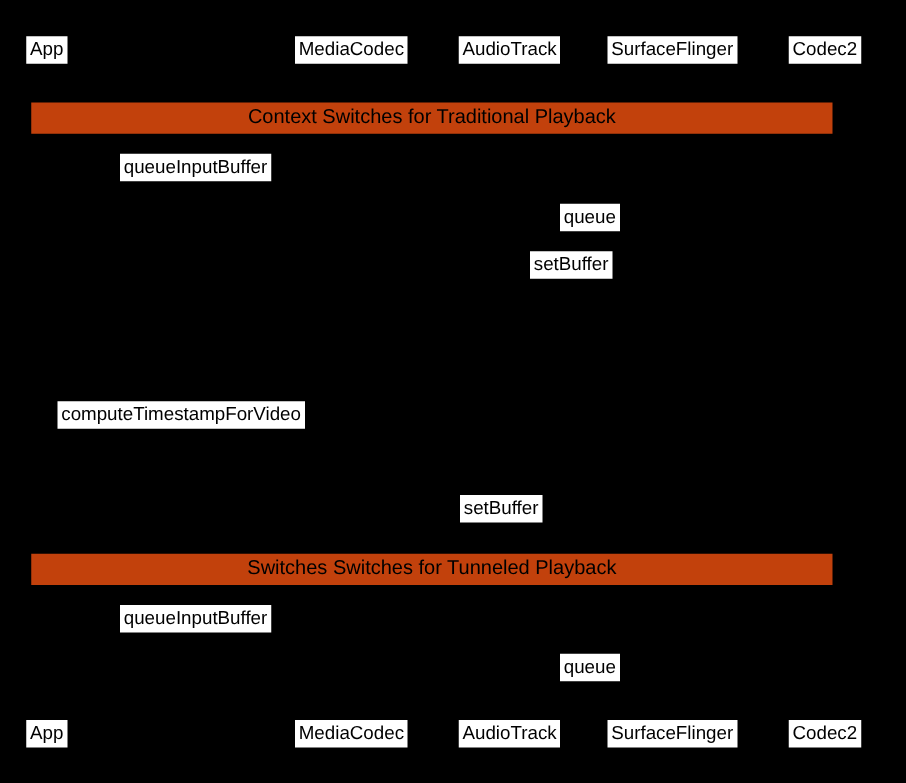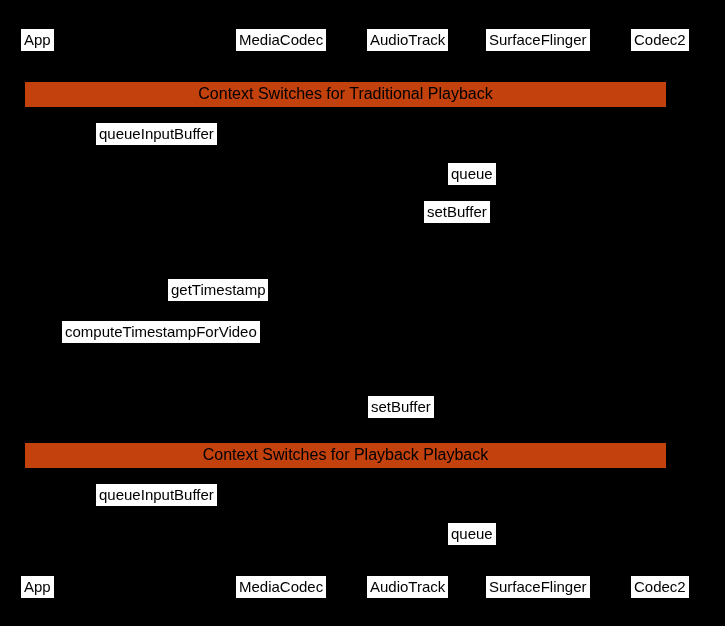--- a/index.html
+++ b/index.html
@@ -53,21 +53,21 @@
   
   .pos-banner-1 { top: 82px; }
   .pos-banner-2 { top: 443px; }
 
   
   .pos-s1-m1 { left: 96px;  top: 123px; }  
   .pos-s1-m2 { left: 448px; top: 163px; }  
   .pos-s1-m3 { left: 424px; top: 201px; }  
   .pos-s1-m4 { left: 73px;  top: 241px; }  
   .pos-s1-m5 { left: 168px; top: 279px; }  
-  .pos-s1-m6 { left: 62px;  top: 321px; text-align: right; }  
+  .pos-s1-m6 { left: 46px;  top: 321px; text-align: right; }  
   .pos-s1-m7 { left: 85px;  top: 357px; }  
   .pos-s1-m8 { left: 368px; top: 396px; }  
 
   
   .pos-s2-m1 { left: 96px;  top: 484px; }  
   .pos-s2-m2 { left: 448px; top: 523px; }  
 </style>
 </head>
 <body>
 
@@ -77,25 +77,24 @@
   <div class="label pos-mediacodec-top">MediaCodec</div>
   <div class="label pos-audiotrack-top">AudioTrack</div>
   <div class="label pos-surfaceflinger-top">SurfaceFlinger</div>
   <div class="label pos-codec2-top">Codec2</div>
 
   <div class="banner pos-banner-1">Context Switches for Traditional Playback</div>
 
   <div class="label pos-s1-m1">queueInputBuffer</div>
   <div class="label pos-s1-m2">queue</div>
   <div class="label pos-s1-m3">setBuffer</div>
-  <div class="label pos-s1-m5">getTimestamp</div>
   <div class="label pos-s1-m6">computeTimestampForVideo</div>
   <div class="label pos-s1-m8">setBuffer</div>
 
-  <div class="banner pos-banner-2">Context Switches for Playback Playback</div>
+  <div class="banner pos-banner-2">Switches Switches for Tunneled Playback</div>
 
   <div class="label pos-s2-m1">queueInputBuffer</div>
   <div class="label pos-s2-m2">queue</div>
 
   <div class="label pos-app-bot">App</div>
   <div class="label pos-mediacodec-bot">MediaCodec</div>
   <div class="label pos-audiotrack-bot">AudioTrack</div>
   <div class="label pos-surfaceflinger-bot">SurfaceFlinger</div>
   <div class="label pos-codec2-bot">Codec2</div>
 

